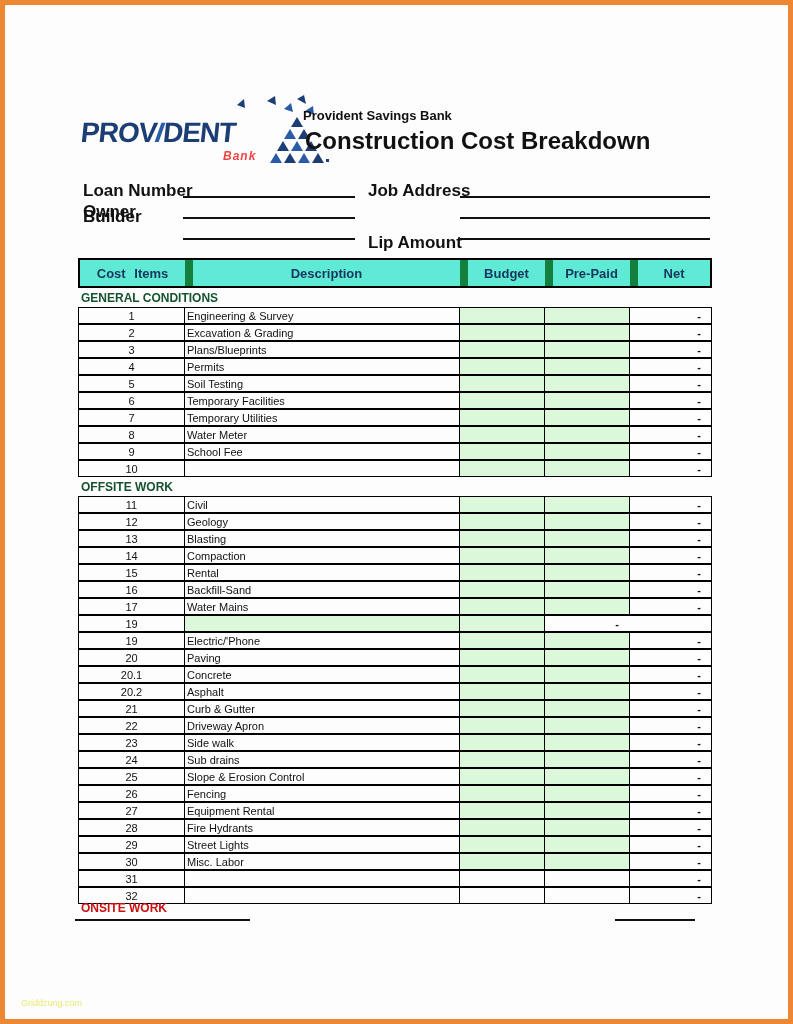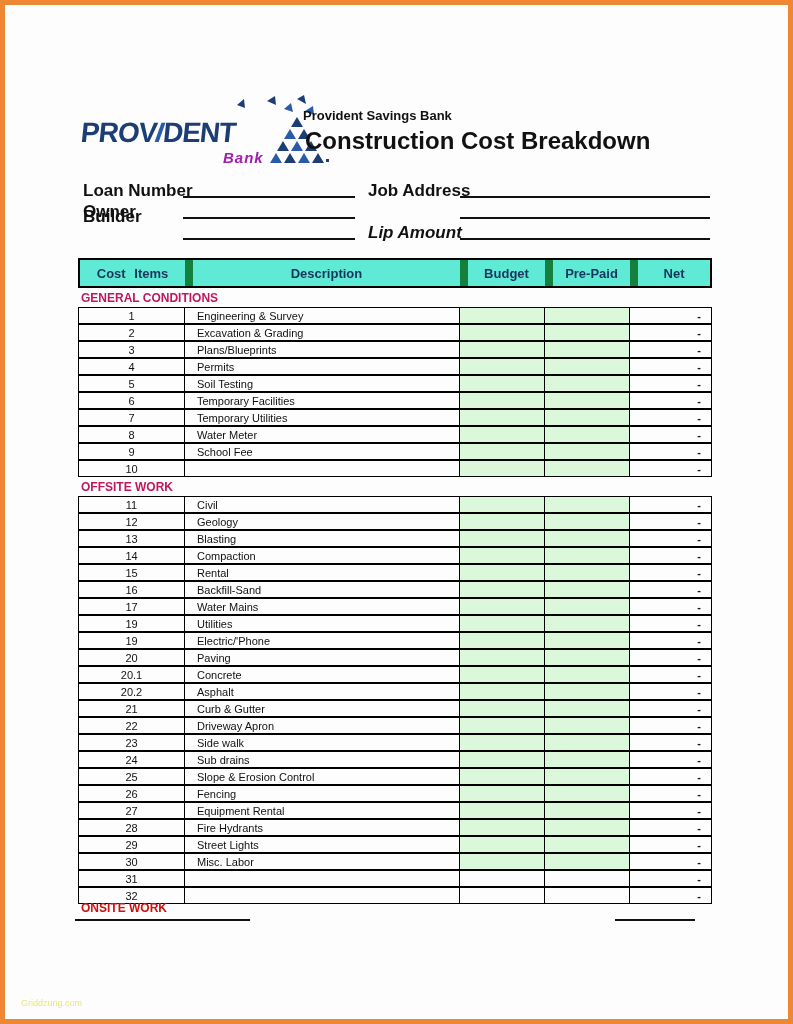--- a/index.html
+++ b/index.html
@@ -10,21 +10,21 @@
   }
   
   .logo{position:absolute;left:76px;top:96px;width:230px;height:72px;}
   .logo-text{
     position:absolute;left:0;top:16px;font-weight:bold;font-size:28px;
     color:#1c3e74;letter-spacing:-1px;transform:skewX(-6deg);white-space:nowrap;
   }
   .logo-text .slant{display:inline-block;transform:skewX(-14deg);color:#2a5ba8;}
   .logo-bank{
     position:absolute;left:142px;top:48px;font-weight:bold;font-style:italic;
-    font-size:15px;color:#a21caf;letter-spacing:1px;
+    font-size:12px;color:#ef4444;letter-spacing:1px;
   }
   .logo-mtn{position:absolute;left:148px;top:-6px;}
   
   .title1{position:absolute;left:298px;top:103px;font-weight:bold;font-size:13px;color:#111;}
   .title2{position:absolute;left:300px;top:122px;font-weight:bold;font-size:24px;color:#111;}
   
   .flabel{position:absolute;font-weight:bold;font-size:17px;color:#111;}
   .fline{position:absolute;height:2px;background:#111;}
   
   .tbl{position:absolute;left:73px;top:253px;width:634px;}
@@ -32,31 +32,31 @@
     display:grid;grid-template-columns:105px 275px 85px 85px 1fr;
     height:30px;border:2px solid #000;box-sizing:border-box;background:#5eead4;
   }
   .thead .hc{
     display:flex;align-items:center;justify-content:center;
     font-weight:bold;font-size:13px;color:#17365D;border-left:8px solid #15803d;
   }
   .thead .hc:first-child{border-left:none;word-spacing:5px;}
   .sectionrow{
     height:19px;display:flex;align-items:center;
-    font-weight:bold;font-size:12px;color:#be185d;padding-left:3px;box-sizing:border-box;
+    font-weight:bold;font-size:12px;color:#14532d;padding-left:3px;box-sizing:border-box;
   }
   .sectionrow.first{height:19px;}
   .trow{
     display:grid;grid-template-columns:105px 275px 85px 85px 1fr;
     height:17px;border:1px solid #000;box-sizing:border-box;
   }
   .trow .c{border-left:1px solid #000;box-sizing:border-box;display:flex;align-items:center;overflow:hidden;}
   .trow .c:first-child{border-left:none;}
   .c.num{justify-content:center;font-size:11px;}
-  .c.desc{padding-left:12px;font-size:11px;}
+  .c.desc{padding-left:2px;font-size:11px;}
   .c.green{background:#DCF8DA;}
   .c.net{justify-content:flex-end;padding-right:10px;font-size:11px;font-weight:bold;}
   
   .onsite{position:absolute;left:76px;top:896px;font-weight:bold;font-size:12px;color:#CC1111;}
   .onsite-line-left{position:absolute;left:70px;top:914px;width:175px;height:2px;background:#111;}
   .onsite-line-right{position:absolute;left:610px;top:914px;width:80px;height:2px;background:#111;}
   .watermark{
     position:absolute;left:16px;top:985px;font-size:9px;color:#e6e352;opacity:.8;margin-top:8px;
   }
 </style>
@@ -90,21 +90,21 @@
     <div class="logo-bank">Bank</div>
   </div>
 
   <div class="title1">Provident Savings Bank</div>
   <div class="title2">Construction Cost Breakdown</div>
 
   <div class="flabel" style="left:78px;top:176px;">Loan Number</div>
   <div class="flabel" style="left:78px;top:197px;">Owner</div>
   <div class="flabel" style="left:78px;top:202px;">Builder</div>
   <div class="flabel" style="left:363px;top:176px;">Job Address</div>
-  <div class="flabel" style="left:363px;top:218px;font-style:italic;">Lip Amount</div>
+  <div class="flabel" style="left:363px;top:228px;">Lip Amount</div>
 
   <div class="fline" style="left:178px;top:191px;width:172px;"></div>
   <div class="fline" style="left:178px;top:212px;width:172px;"></div>
   <div class="fline" style="left:178px;top:233px;width:172px;"></div>
   <div class="fline" style="left:455px;top:191px;width:250px;"></div>
   <div class="fline" style="left:455px;top:212px;width:250px;"></div>
   <div class="fline" style="left:455px;top:233px;width:250px;"></div>
 
   <div class="tbl">
     <div class="thead">
@@ -247,21 +247,20 @@
   <div class="trow">
     <div class="c num">17</div>
     <div class="c desc">Water Mains</div>
     <div class="c budget green"></div>
     <div class="c prepaid green"></div>
     <div class="c net">-</div>
   </div>
 
   <div class="trow">
     <div class="c num">19</div>
-    <div class="c desc">Utilities</div>
     <div class="c budget green"></div>
     <div class="c prepaid green"></div>
     <div class="c net">-</div>
   </div>
 
   <div class="trow">
     <div class="c num">19</div>
     <div class="c desc">Electric/'Phone</div>
     <div class="c budget green"></div>
     <div class="c prepaid green"></div>

